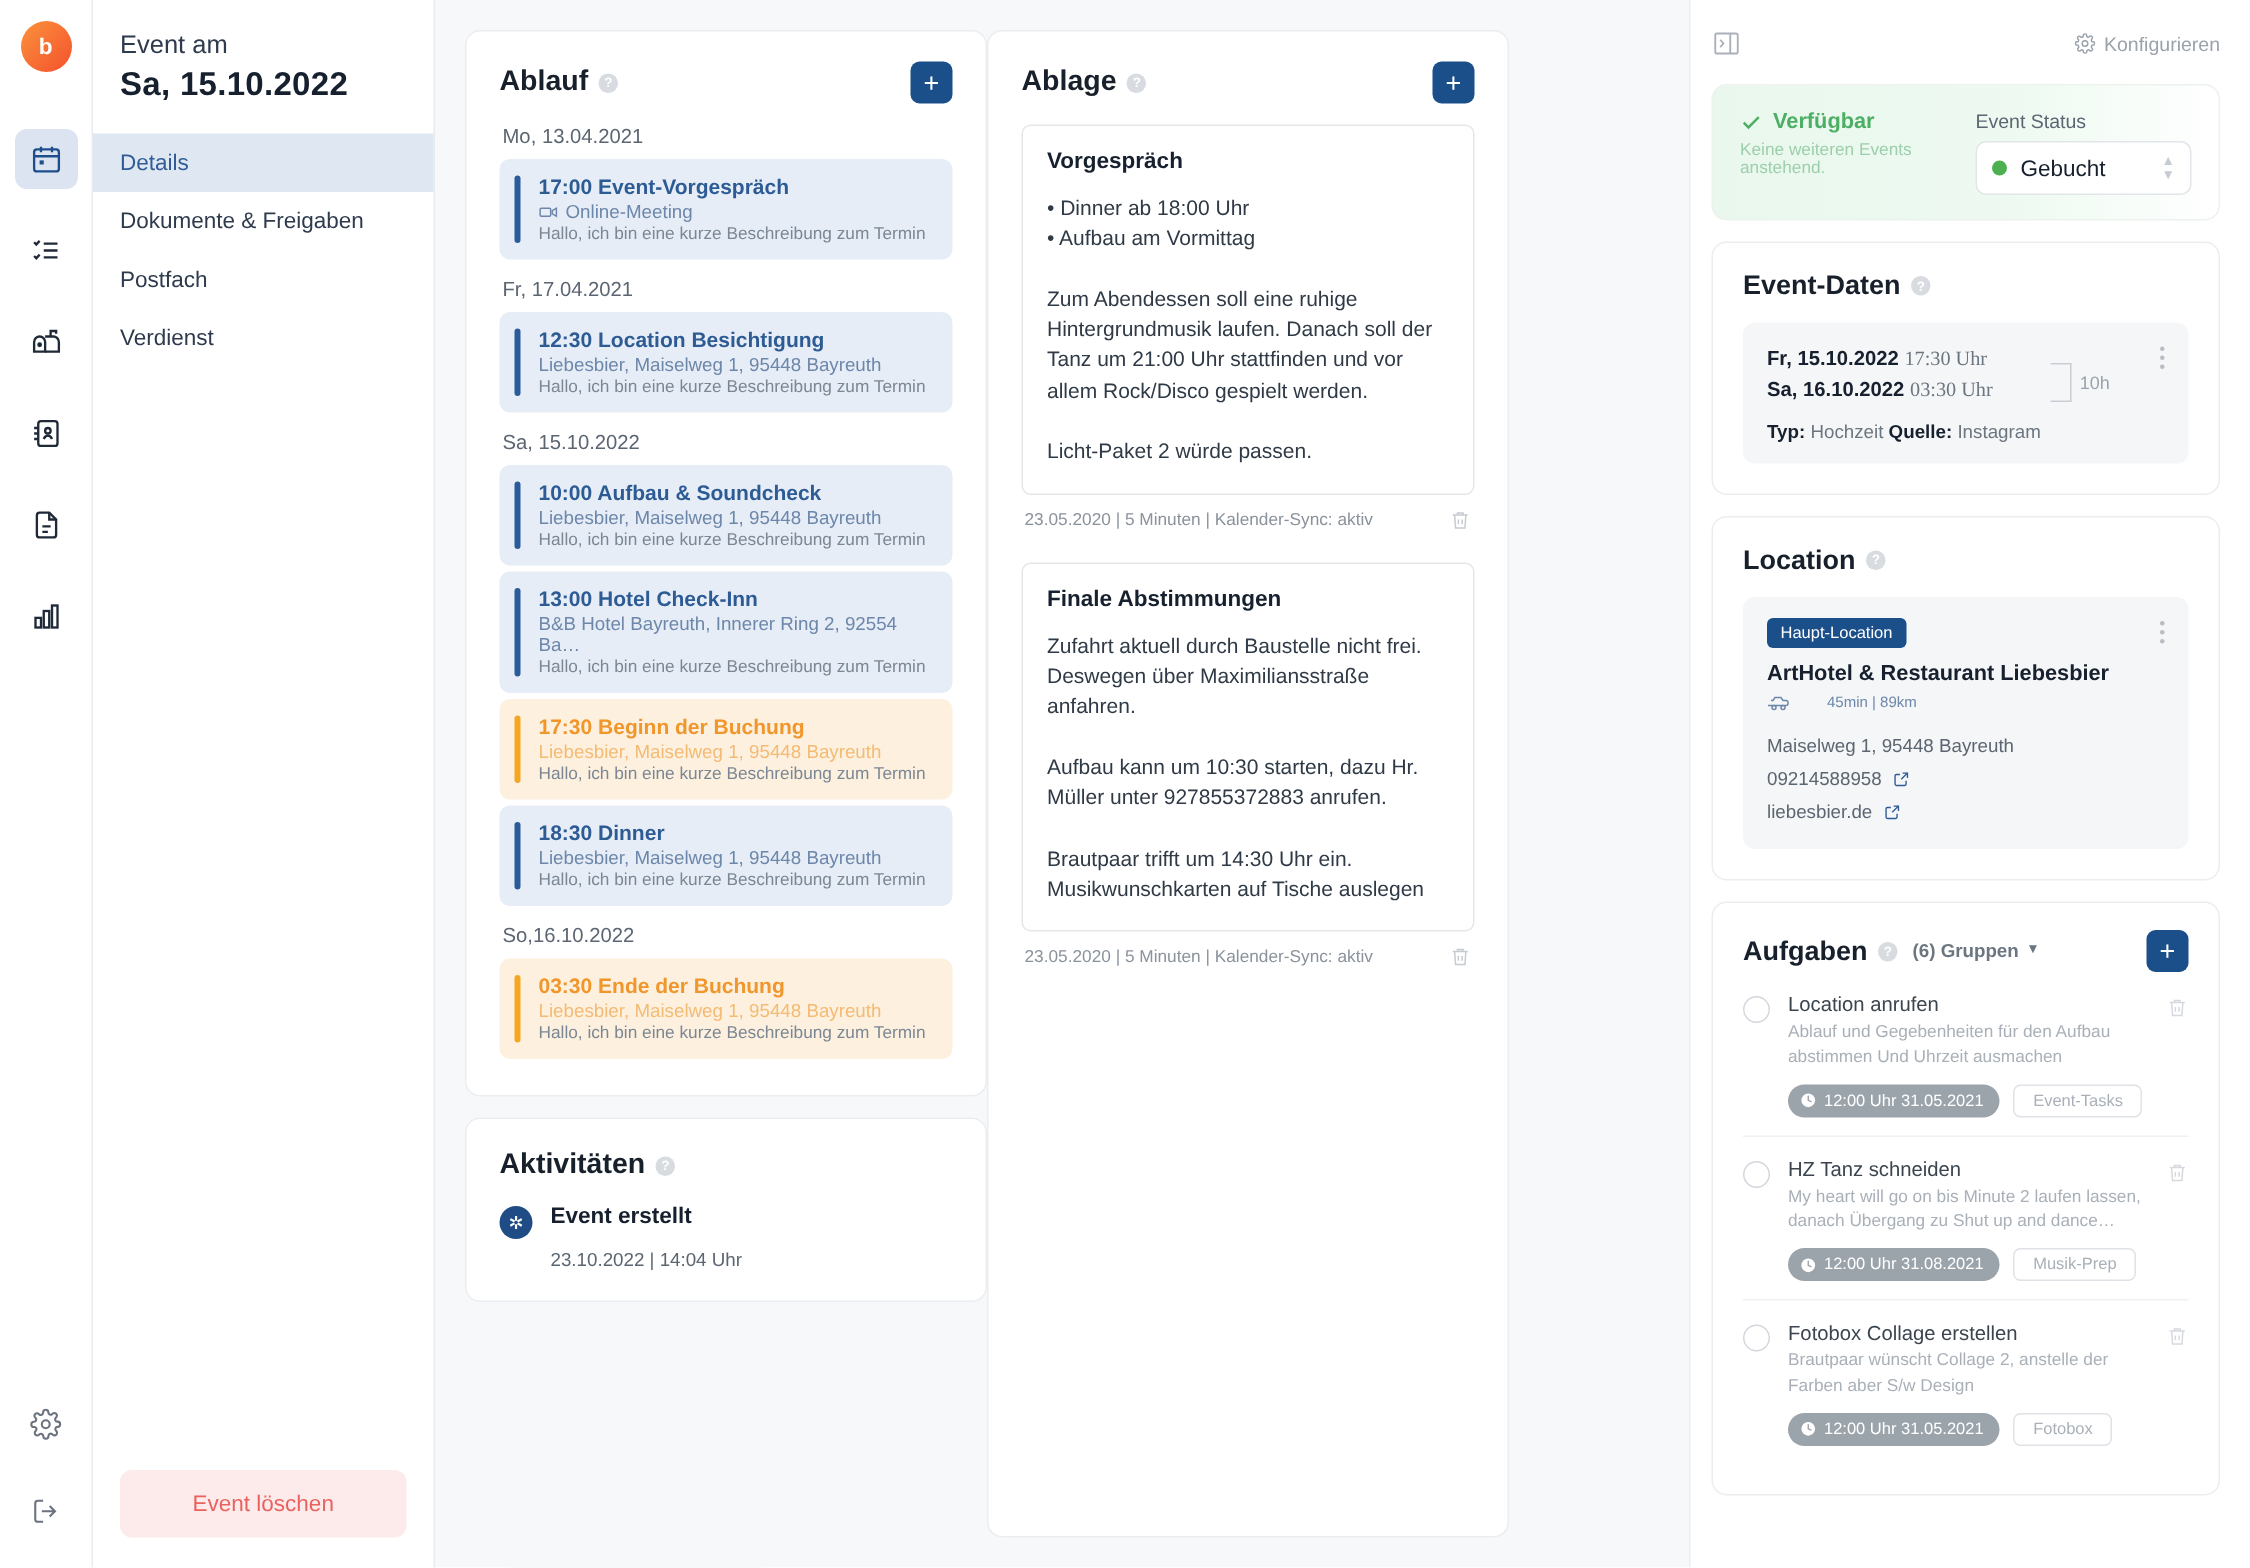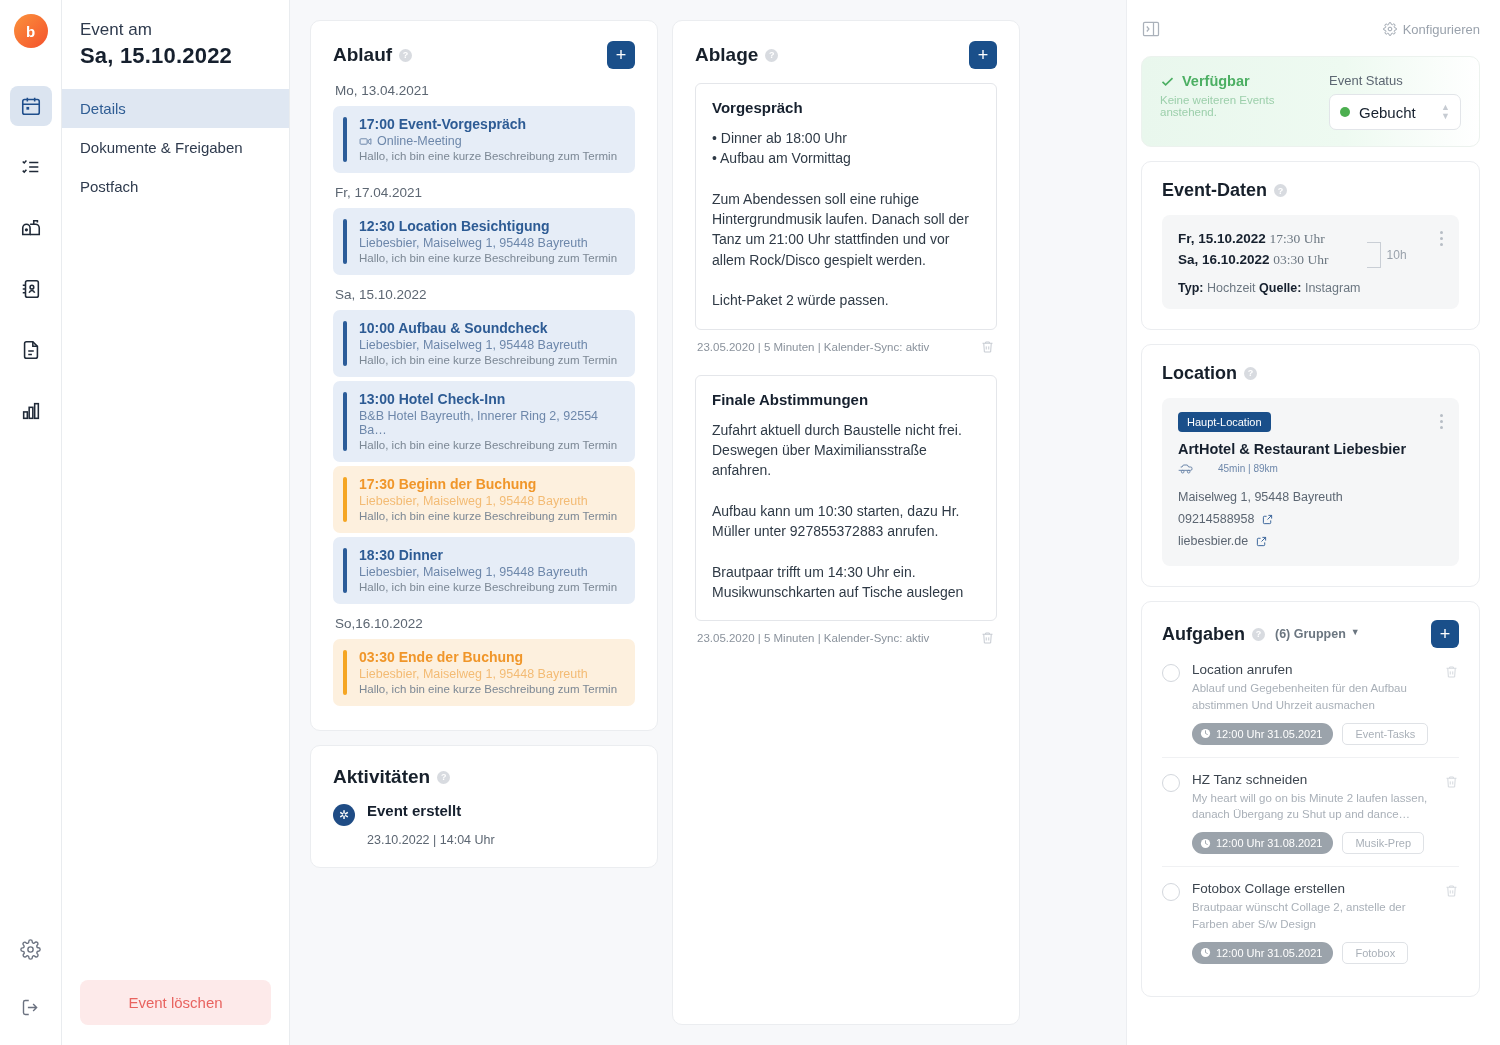--- a/index.html
+++ b/index.html
@@ -48,21 +48,21 @@
   .nav-item.active { background: #dfe7f2; color: #2f5d94; }
   .delete-wrap { margin-top: auto; padding: 0 18px 20px 18px; }
   .delete-btn {
     width: 100%; background: #fdeaea; color: #e8635f; border: 0; border-radius: 8px;
     padding: 14px 0; font-size: 15px; font-family: inherit; cursor: pointer;
   }
 
   
   .main {
     flex: 1 1 auto; background: #f7f8fa; height: 1045px;
-    display: flex; gap: 14px; padding: 20px 16px 0 20px; overflow: hidden;
+    display: flex; padding: 20px 16px 0 20px; overflow: hidden;
   }
   .col { display: flex; flex-direction: column; gap: 14px; }
   .col-ablauf { width: 348px; flex: 0 0 348px; }
   .col-ablage { width: 348px; flex: 0 0 348px; }
 
   .card {
     background: #fff; border: 1px solid #ebedf0; border-radius: 10px;
     padding: 20px 22px;
   }
   .card-head { display: flex; align-items: center; margin-bottom: 14px; }
@@ -131,21 +131,21 @@
     background: linear-gradient(90deg, #e9f7ed 0%, #eefaf1 60%, #ffffff 100%);
     border: 1px solid #ecf2ee; border-radius: 10px; padding: 16px 18px;
     display: flex; align-items: flex-start; margin-bottom: 14px;
   }
   .avail { color: #4caf63; font-size: 14.5px; font-weight: bold; display: flex; align-items: center; gap: 7px; }
   .avail-sub { font-size: 11.5px; color: #9ccfab; margin-top: 5px; }
   .status-right { margin-left: auto; }
   .status-lbl { font-size: 13px; color: #5c6672; margin-bottom: 6px; }
   .select-box {
     background: #fff; border: 1px solid #e2e5e9; border-radius: 7px;
-    padding: 8px 10px; display: flex; align-items: center; gap: 9px; width: 132px; cursor: pointer;
+    padding: 8px 10px; display: flex; align-items: center; gap: 9px; width: 144px; cursor: pointer;
   }
   .dot-green { width: 10px; height: 10px; border-radius: 50%; background: #4caf50; }
   .sel-val { font-size: 15px; color: #16202e; }
   .sel-caret { margin-left: auto; color: #c6cbd2; font-size: 9px; line-height: 9px; }
 
   .rb-card { border: 1px solid #ebedf0; border-radius: 10px; padding: 18px 20px 20px 20px; margin-bottom: 14px; background: #fff; }
   .rb-title { font-size: 18px; font-weight: bold; color: #17202b; display: flex; align-items: center; }
   .inner-box { background: #f5f6f7; border-radius: 8px; padding: 14px 16px; margin-top: 14px; display: flex; }
   .kebab { margin-left: auto; display: flex; flex-direction: column; gap: 3px; cursor: pointer; padding-top: 2px; }
   .kebab i { width: 3px; height: 3px; background: #b7bdc5; border-radius: 50%; display: block; }
@@ -250,20 +250,21 @@
       </div>
     </div>
   </div>
 
   <div class="navpanel">
     <div class="ev-label">Event am</div>
     <div class="ev-date">Sa, 15.10.2022</div>
     <div class="nav-item active">Details</div>
     <div class="nav-item">Dokumente &amp; Freigaben</div>
     <div class="nav-item">Postfach</div>
+    <div class="nav-item">Verdienst</div>
     <div class="delete-wrap">
       <button class="delete-btn">Event löschen</button>
     </div>
   </div>
 
   <div class="main">
 
     <div class="col col-ablauf">
 
       <div class="card">

